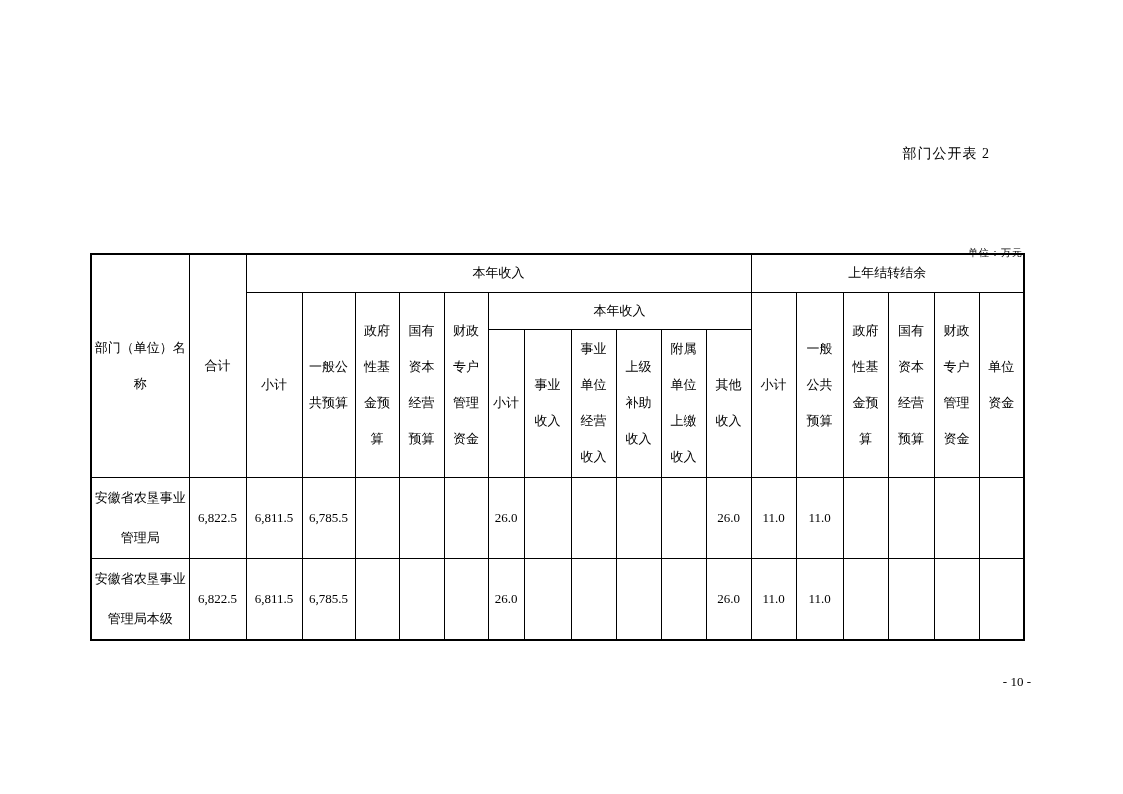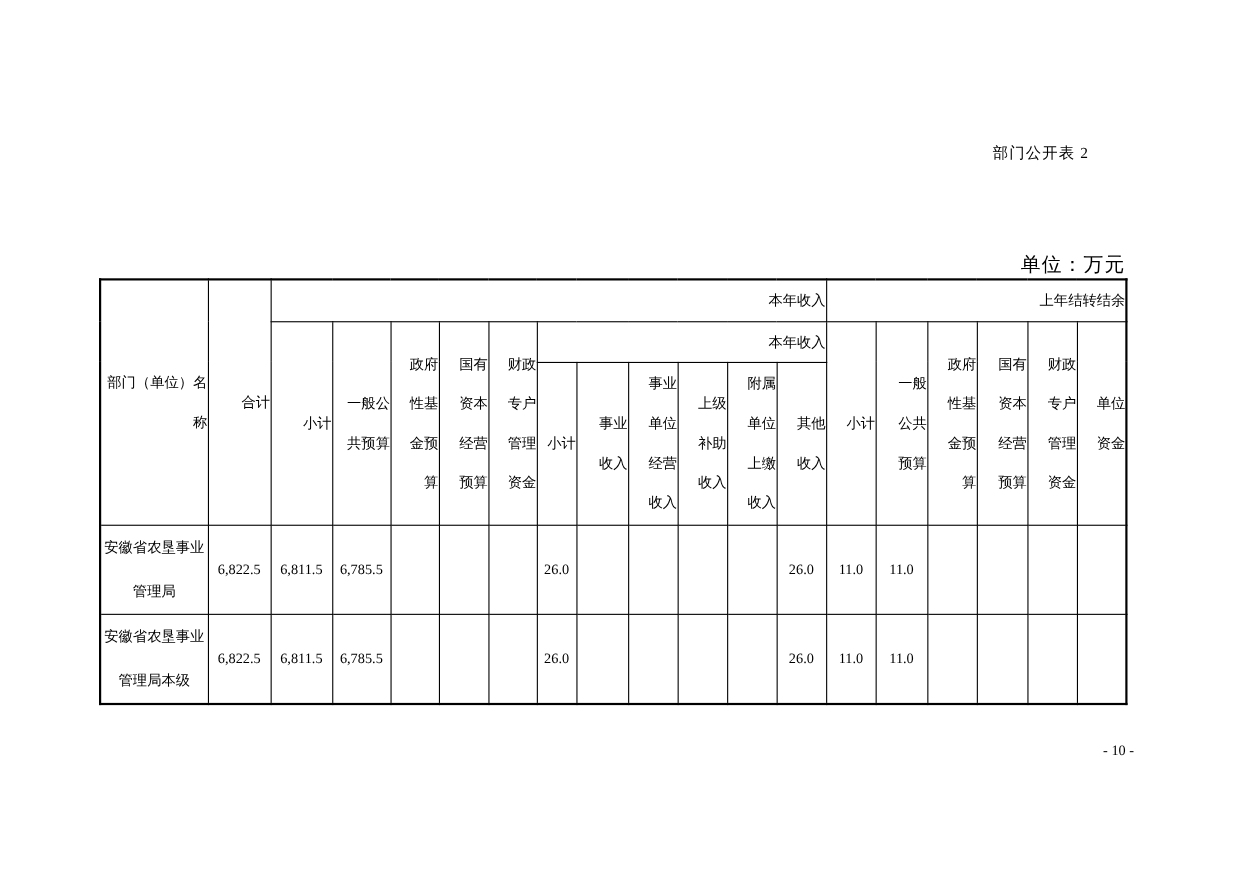--- a/index.html
+++ b/index.html
@@ -15,42 +15,42 @@
     font-family: "Liberation Serif", "DejaVu Serif", serif;
     color: #000000;
   }
   .page {
     position: absolute;
     inset: 0;
     background: #ffffff;
   }
   .doc-label {
     position: absolute;
-    top: 131px;
+    top: 145px;
     right: 133px;
     font-size: 14px;
     letter-spacing: 1px;
     white-space: nowrap;
   }
   .page-title {
     position: absolute;
     top: 170px;
     left: 0;
     width: 100%;
     text-align: center;
     font-size: 23px;
     font-weight: bold;
     letter-spacing: 1px;
     white-space: nowrap;
   }
   .unit-label {
     position: absolute;
-    top: 228px;
+    top: 246px;
     right: 100px;
-    font-size: 18px;
+    font-size: 10px;
     letter-spacing: 1px;
     white-space: nowrap;
   }
   table.budget-table {
     position: absolute;
     top: 253px;
     left: 90px;
     width: 933px;
     border-collapse: collapse;
     table-layout: fixed;
@@ -62,21 +62,20 @@
     font-weight: normal;
     text-align: center;
     vertical-align: middle;
     font-size: 13px;
     padding: 0;
     white-space: pre-line;
     overflow: hidden;
   }
   table.budget-table th {
     line-height: 36px;
-    text-align: right;
   }
   tr.row-groups    { height: 38px; }
   tr.row-subgroups { height: 36px; }
   tr.row-leaf      { height: 148px; }
   tr.row-data-1    { height: 81px; }
   tr.row-data-2    { height: 75px; }
   td.name-cell {
     text-align: left;
     padding-left: 7px;
     padding-right: 4px;

